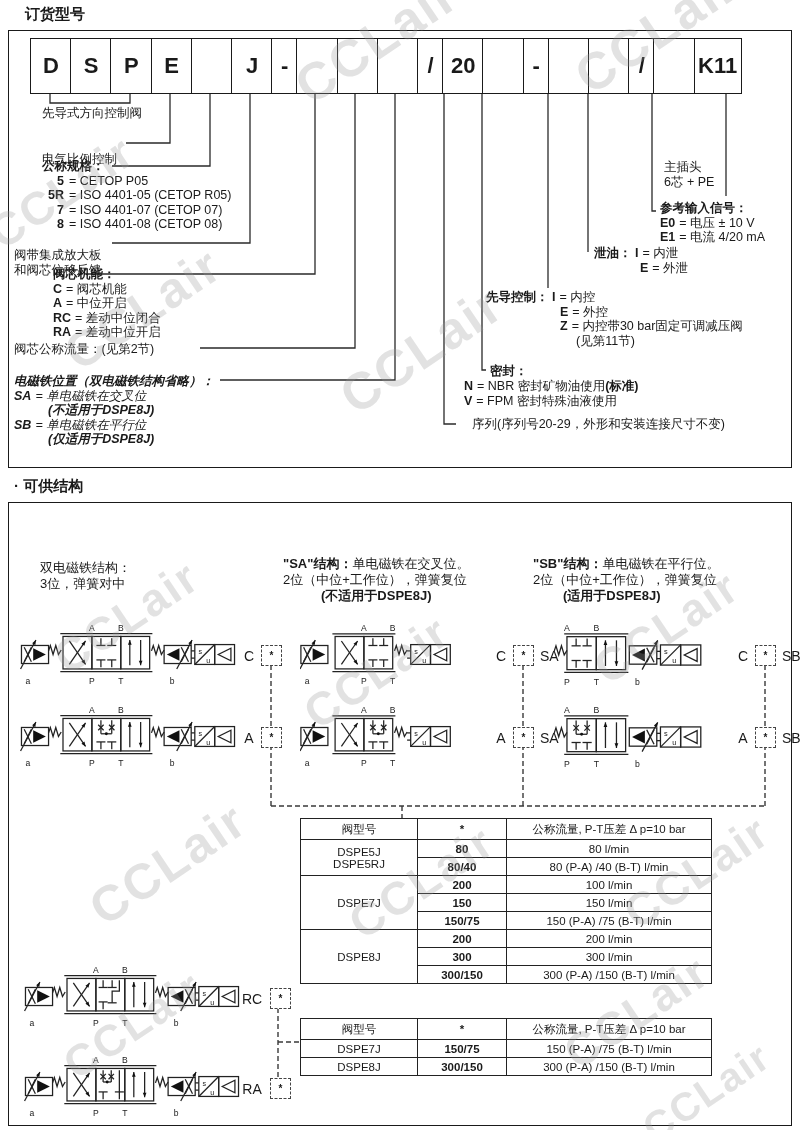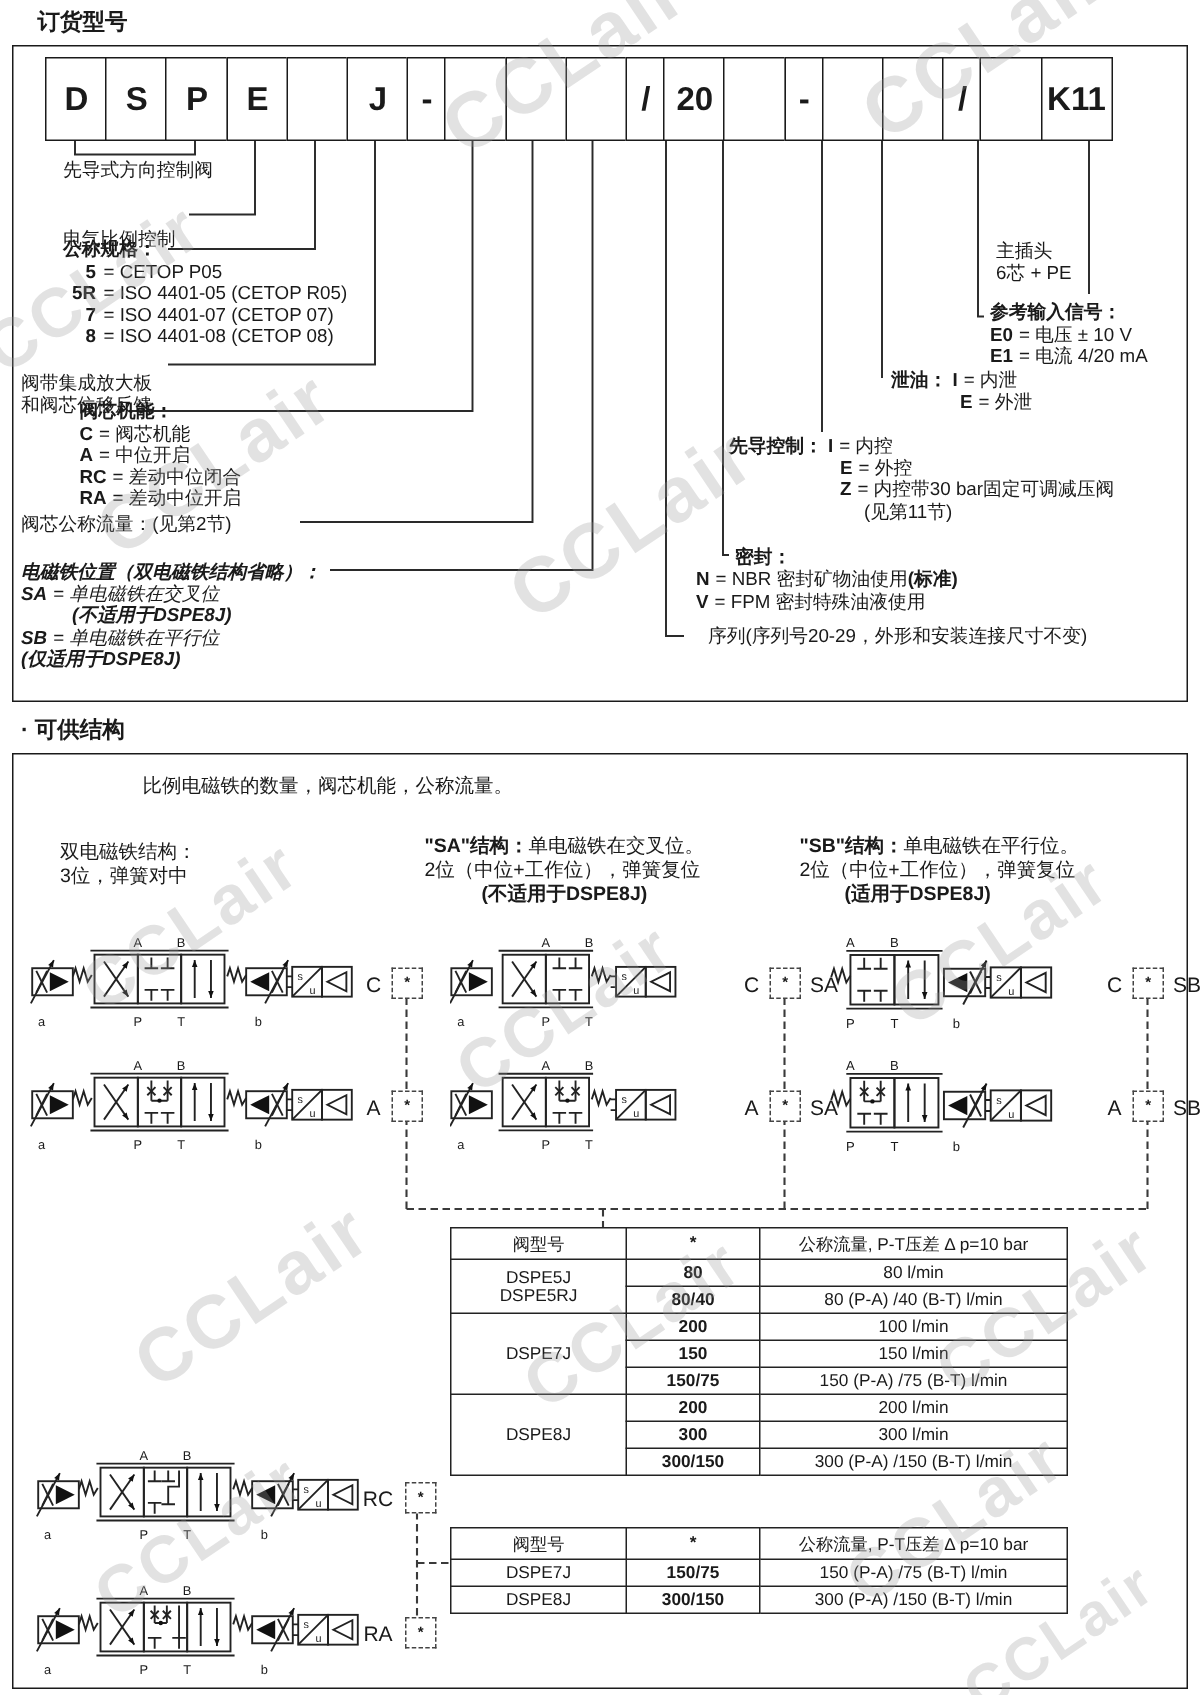--- a/index.html
+++ b/index.html
@@ -128,21 +128,21 @@
   <div class="opt"><span class="ik">RA</span><span>= 差动中位开启</span></div>
 </div>
 
 <div class="lab t" style="left:14px;top:342px;">阀芯公称流量：(见第2节)</div>
 
 <div class="lab" style="left:14px;top:374px;font-style:italic;">
   <div class="t">电磁铁位置（双电磁铁结构省略）：</div>
   <div class="opt"><span class="ik">SA</span><span>= 单电磁铁在交叉位</span></div>
   <div class="opt t" style="margin-left:34px">(不适用于DSPE8J)</div>
   <div class="opt"><span class="ik">SB</span><span>= 单电磁铁在平行位</span></div>
-  <div class="opt t" style="">(仅适用于DSPE8J)</div>
+  <div class="opt t" style="margin-left:34px">(仅适用于DSPE8J)</div>
 </div>
 
 <div class="lab t" style="left:664px;top:160px;">
   <div>主插头</div>
   <div>6芯 + PE</div>
 </div>
 
 <div class="lab" style="left:660px;top:201px;">
   <div class="t">参考输入信号：</div>
   <div class="opt"><span class="ik">E0</span><span>= 电压 ± 10 V</span></div>
@@ -168,21 +168,20 @@
   <div class="opt"><span class="ik">N</span><span>= NBR 密封矿物油使用</span><span class="t">(标准)</span></div>
   <div class="opt"><span class="ik">V</span><span>= FPM 密封特殊油液使用</span></div>
 </div>
 
 <div class="lab" style="left:472px;top:417px;">序列(序列号20-29，外形和安装连接尺寸不变)</div>
 
 <div class="abs sec-title" style="left:14px;top:477px;">· 可供结构</div>
 <div class="abs outline" style="left:8px;top:502px;width:782px;height:622px;"></div>
 
 <div class="lab" style="left:95px;top:516px;font-size:13px;line-height:16px;">
-  <div>比例电磁铁的数量，阀芯机能，公称流量。</div>
 </div>
 
 <div class="lab" style="left:40px;top:560px;font-size:13px;line-height:16px;">
   <div>双电磁铁结构：</div>
   <div>3位，弹簧对中</div>
 </div>
 <div class="lab" style="left:283px;top:556px;font-size:13px;line-height:16px;">
   <div><span class="t">"SA"结构：</span><span>单电磁铁在交叉位。</span></div>
   <div>2位（中位+工作位），弹簧复位</div>
   <div class="t" style="margin-left:38px">(不适用于DSPE8J)</div>

